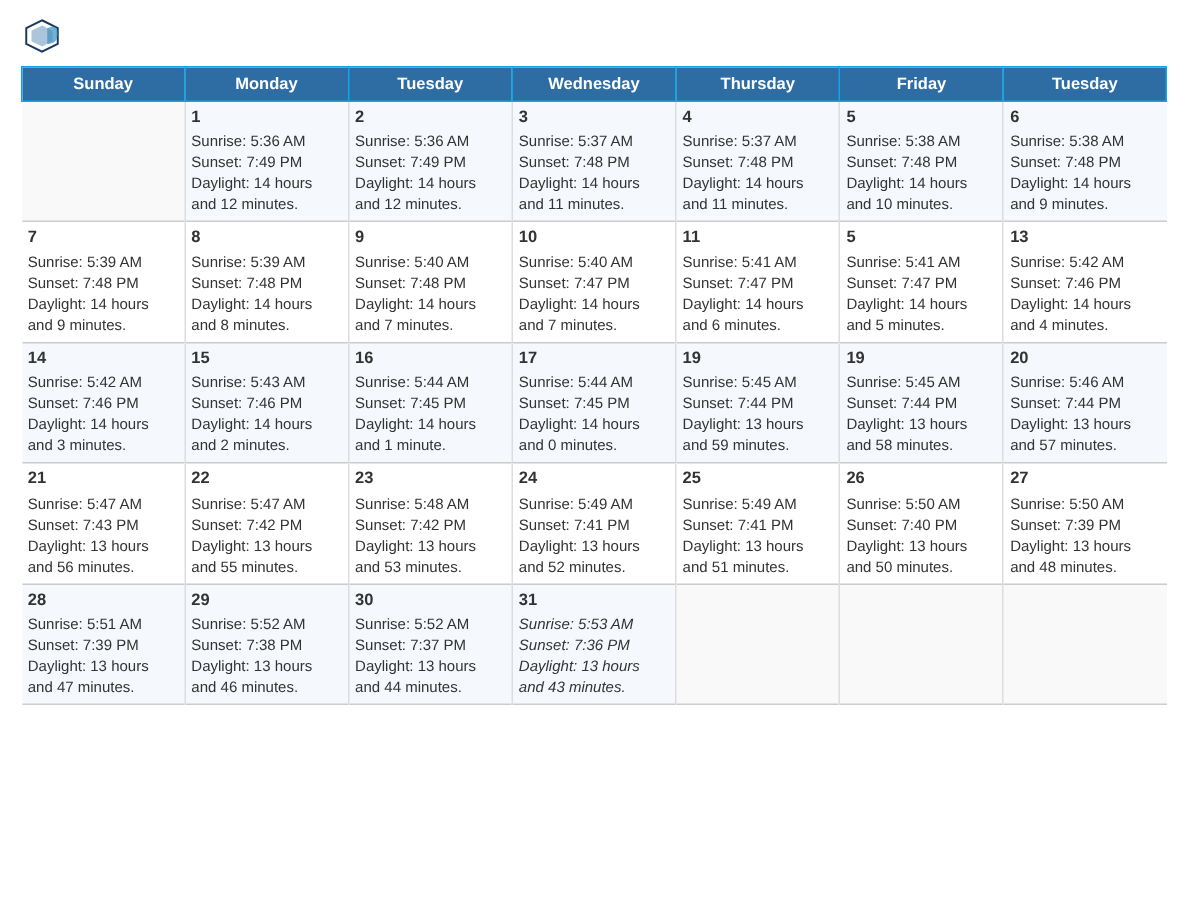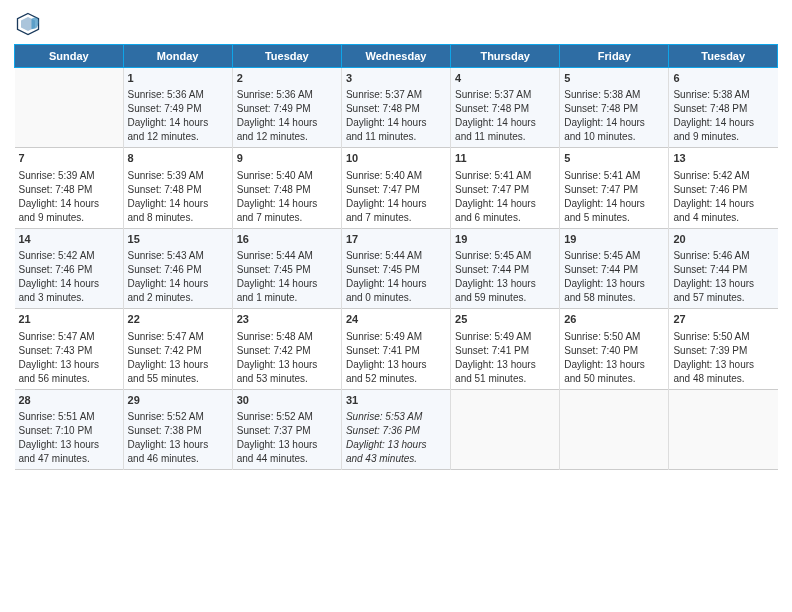--- a/index.html
+++ b/index.html
@@ -332,21 +332,21 @@
             <div class="cell-content" style="white-space: pre-line;">Sunrise: 5:50 AM
 Sunset: 7:39 PM
 Daylight: 13 hours
 and 48 minutes.</div>
           </td>
         </tr>
         <tr>
           <td>
             <span class="day-number">28</span>
             <div class="cell-content" style="white-space: pre-line;">Sunrise: 5:51 AM
-Sunset: 7:10 PM
+Sunset: 7:39 PM
 Daylight: 13 hours
 and 47 minutes.</div>
           </td>
           <td>
             <span class="day-number">29</span>
             <div class="cell-content" style="white-space: pre-line;">Sunrise: 5:52 AM
 Sunset: 7:38 PM
 Daylight: 13 hours
 and 46 minutes.</div>
           </td>

